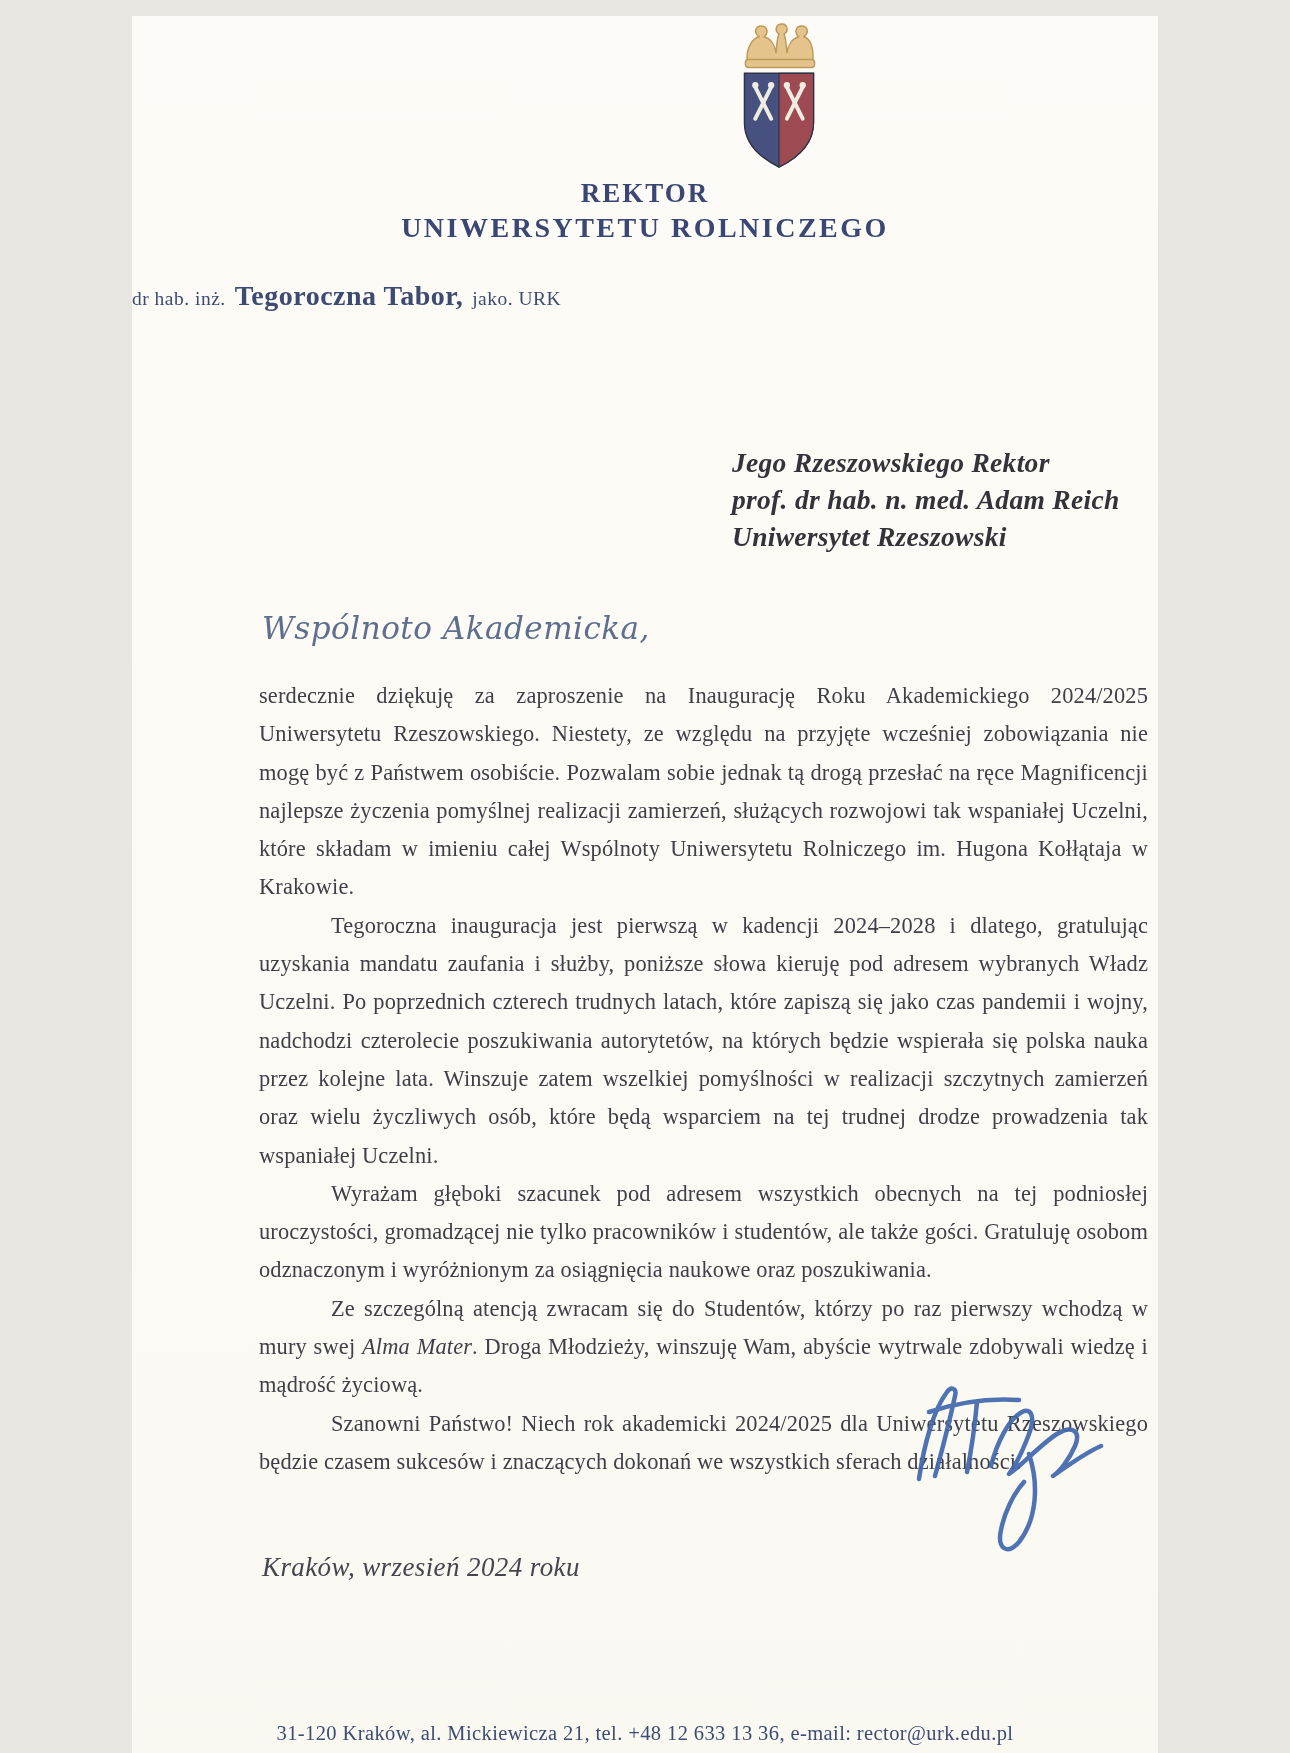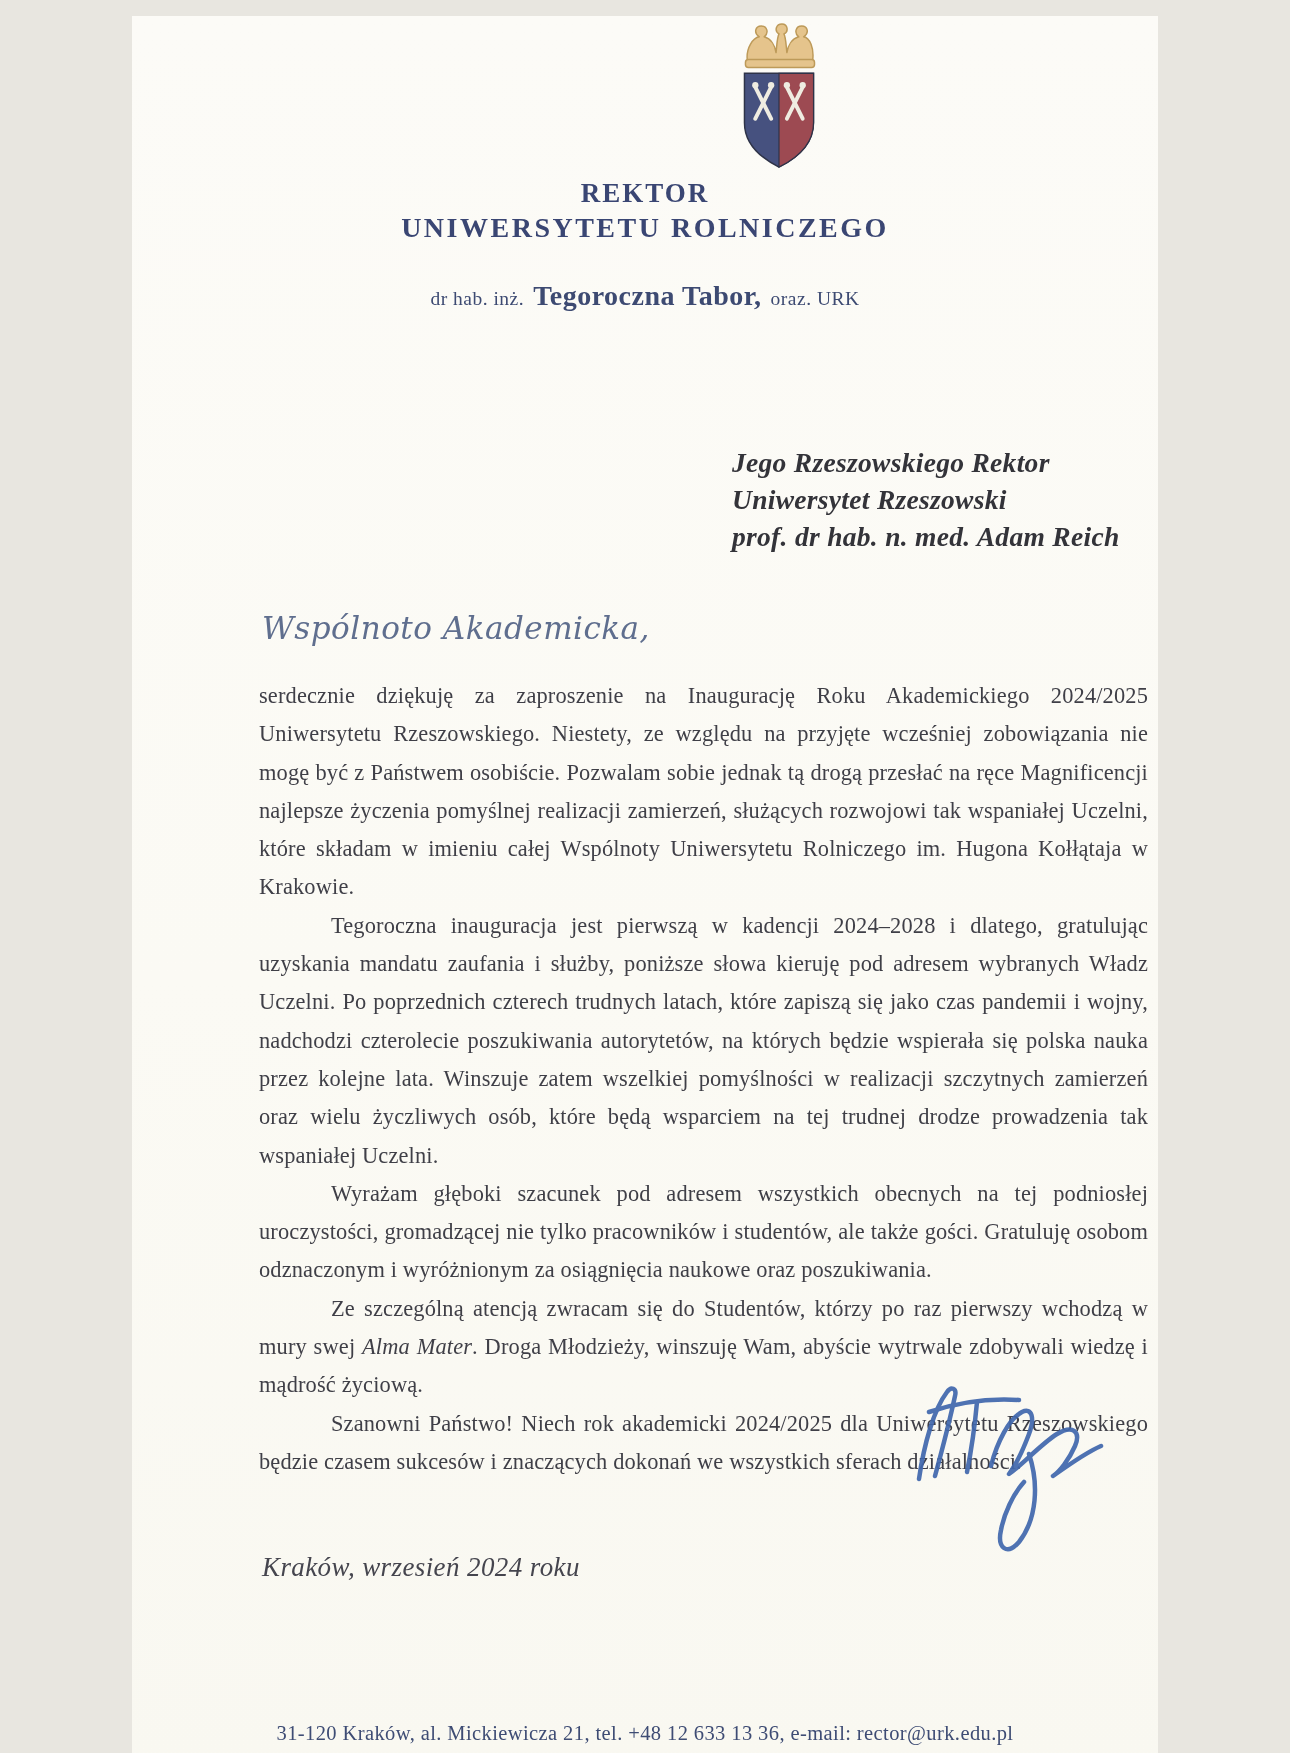--- a/index.html
+++ b/index.html
@@ -25,21 +25,21 @@
     font-size:28px; letter-spacing:2.5px; font-weight:600;
     color:#3a4673; line-height:35px;
   }
   .head-patron {
     font-size:22.5px; letter-spacing:0.8px;
     color:#46527c; line-height:30px;
   }
 
   .rector-line {
     position:absolute; left:0; right:0; top:264px;
-    display:flex; justify-content:center; align-items:baseline; gap:9px;
+    display:flex; justify-content:flex-start; align-items:baseline; gap:9px;
     color:#3d4a72;
   }
   .rector-prefix, .rector-suffix { font-size:19.5px; letter-spacing:0.5px; }
   .rector-name { font-size:28px; font-weight:700; letter-spacing:0.5px; }
 
   
   .addressee {
     position:absolute; left:600px; top:428px;
     font-size:27.5px; font-weight:700; font-style:italic;
     line-height:37px; color:#333339; letter-spacing:0.3px;
@@ -121,27 +121,27 @@
   </svg>
 
   <div class="head-block">
     <div class="head-title">REKTOR</div>
     <div class="head-inst">UNIWERSYTETU ROLNICZEGO</div>
   </div>
 
   <div class="rector-line">
     <span class="rector-prefix">dr hab. inż.</span>
     <span class="rector-name">Tegoroczna Tabor,</span>
-    <span class="rector-suffix">oraz. URK</span>
+    <span class="rector-suffix">jako. URK</span>
   </div>
 
   <div class="addressee">
     <div>Jego Rzeszowskiego Rektor</div>
+    <div>prof. dr hab. n. med. Adam Reich</div>
     <div>Uniwersytet Rzeszowski</div>
-    <div>prof. dr hab. n. med. Adam Reich</div>
   </div>
 
   <div class="salutation">Wspólnoto Akademicka,</div>
 
   <div class="body-text">
     <p class="first">serdecznie dziękuję za zaproszenie na Inaugurację Roku Akademickiego 2024/2025 Uniwersytetu Rzeszowskiego. Niestety, ze względu na przyjęte wcześniej zobowiązania nie mogę być z Państwem osobiście. Pozwalam sobie jednak tą drogą przesłać na ręce Magnificencji najlepsze życzenia pomyślnej realizacji zamierzeń, służących rozwojowi tak wspaniałej Uczelni, które składam w imieniu całej Wspólnoty Uniwersytetu Rolniczego im. Hugona Kołłątaja w Krakowie.</p>
     <p>Tegoroczna inauguracja jest pierwszą w kadencji 2024–2028 i dlatego, gratulując uzyskania mandatu zaufania i służby, poniższe słowa kieruję pod adresem wybranych Władz Uczelni. Po poprzednich czterech trudnych latach, które zapiszą się jako czas pandemii i wojny, nadchodzi czterolecie poszukiwania autorytetów, na których będzie wspierała się polska nauka przez kolejne lata. Winszuje zatem wszelkiej pomyślności w realizacji szczytnych zamierzeń oraz wielu życzliwych osób, które będą wsparciem na tej trudnej drodze prowadzenia tak wspaniałej Uczelni.</p>
     <p>Wyrażam głęboki szacunek pod adresem wszystkich obecnych na tej podniosłej uroczystości, gromadzącej nie tylko pracowników i studentów, ale także gości. Gratuluję osobom odznaczonym i wyróżnionym za osiągnięcia naukowe oraz poszukiwania.</p>
     <p><span>Ze szczególną atencją zwracam się do Studentów, którzy po raz pierwszy wchodzą w mury swej </span><em>Alma Mater</em><span>. Droga Młodzieży, winszuję Wam, abyście wytrwale zdobywali wiedzę i mądrość życiową.</span></p>
     <p>Szanowni Państwo! Niech rok akademicki 2024/2025 dla Uniwersytetu Rzeszowskiego będzie czasem sukcesów i znaczących dokonań we wszystkich sferach działalności.</p>

